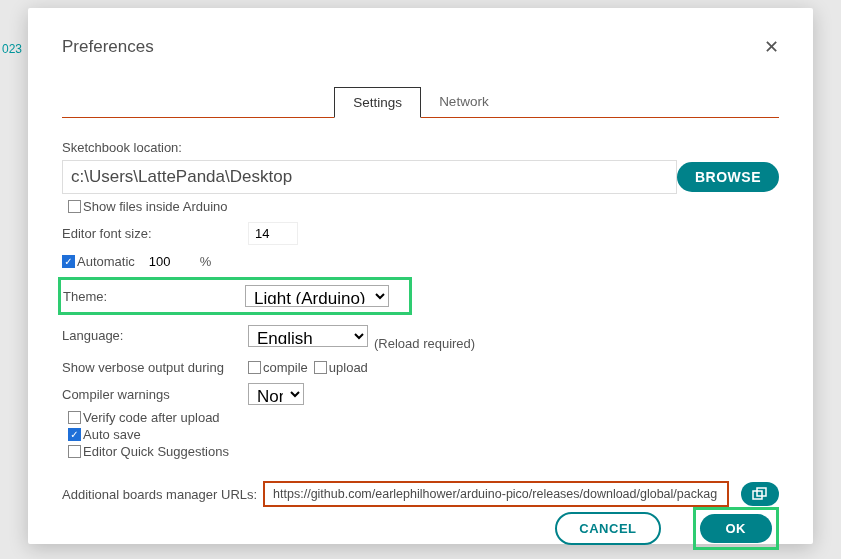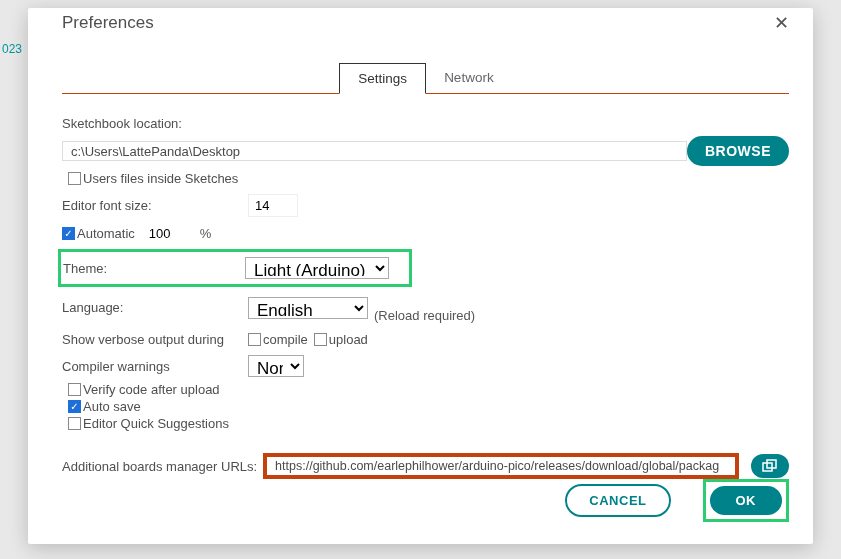--- a/index.html
+++ b/index.html
@@ -23,24 +23,23 @@
 }
 .dialog {
   position: absolute;
   left: 28px;
   top: 8px;
   width: 785px;
   height: 536px;
   background: #fff;
   border-radius: 2px;
   box-shadow: 0 4px 20px rgba(0,0,0,0.2);
-  padding: 28px 24px 22px 34px;
+  padding: 28px 34px 22px 34px;
   display: flex;
   flex-direction: column;
-  justify-content: flex-end;
 }
 .dialog-header {
   display: flex;
   justify-content: space-between;
   align-items: center;
   margin-bottom: 28px;
 }
 .dialog-title {
   font-size: 17px;
   color: #4f4f4f;
@@ -79,24 +78,24 @@
   align-items: center;
   margin-bottom: 5px;
   min-height: 22px;
 }
 .label-col { width: 186px; flex-shrink:0; }
 .loc-row { margin-bottom: 2px; }
 .loc-input {
   flex: 1;
   border: 1px solid #ddd;
   padding: 4px 8px;
-  font-size: 13px;
+  font-size: 17px;
   color: #4a4a4a;
   margin-right: 0;
-  height: 20px;
+  height: 34px;
 }
 .btn-teal {
   background: #00828a;
   color: #fff;
   border: none;
   border-radius: 16px;
   padding: 7px 18px;
   font-weight: 700;
   font-size: 14px;
   letter-spacing: 0.5px;
@@ -151,21 +150,21 @@
   margin-left: -4px;
   margin-right: 0;
   width: 354px;
 }
 .reload { margin-left: 6px; color: #555; font-size: 13px; margin-top: 16px;}
 .checkbox-list { margin: 2px 0 22px 6px;}
 .checkbox-list .cl-item { display:flex; align-items:center; margin-bottom: 2px;}
 .urls-row { margin-top: 4px; display:flex; align-items:center;}
 .urls-input {
   flex:1;
-  border:4px solid #c2410c;
+  border:2px solid #c2410c;
   padding:4px 8px;
   font-size:12.5px;
   height:26px;
   margin: 0 12px 0 6px;
   color:#4a4a4a;
 }
 .icon-btn {
   background:#00828a;
   border:none;
   border-radius:14px;
@@ -229,21 +228,21 @@
 
     <div class="row loc-row">
       <span>Sketchbook location:</span>
     </div>
     <div class="row">
       <input class="loc-input" value="c:\Users\LattePanda\Desktop" style="">
       <button class="btn-teal">BROWSE</button>
     </div>
     <div class="under-loc">
       <span class="checkbox"></span>
-      <span>Users files inside Sketches</span>
+      <span>Show files inside Arduino</span>
     </div>
 
     <div class="row">
       <div class="label-col">Editor font size:</div>
       <input class="small-num" value="14" style="">
     </div>
 
     <div class="row">
       <span class="inline-cb">
         <span class="checkbox checked">✓</span>

